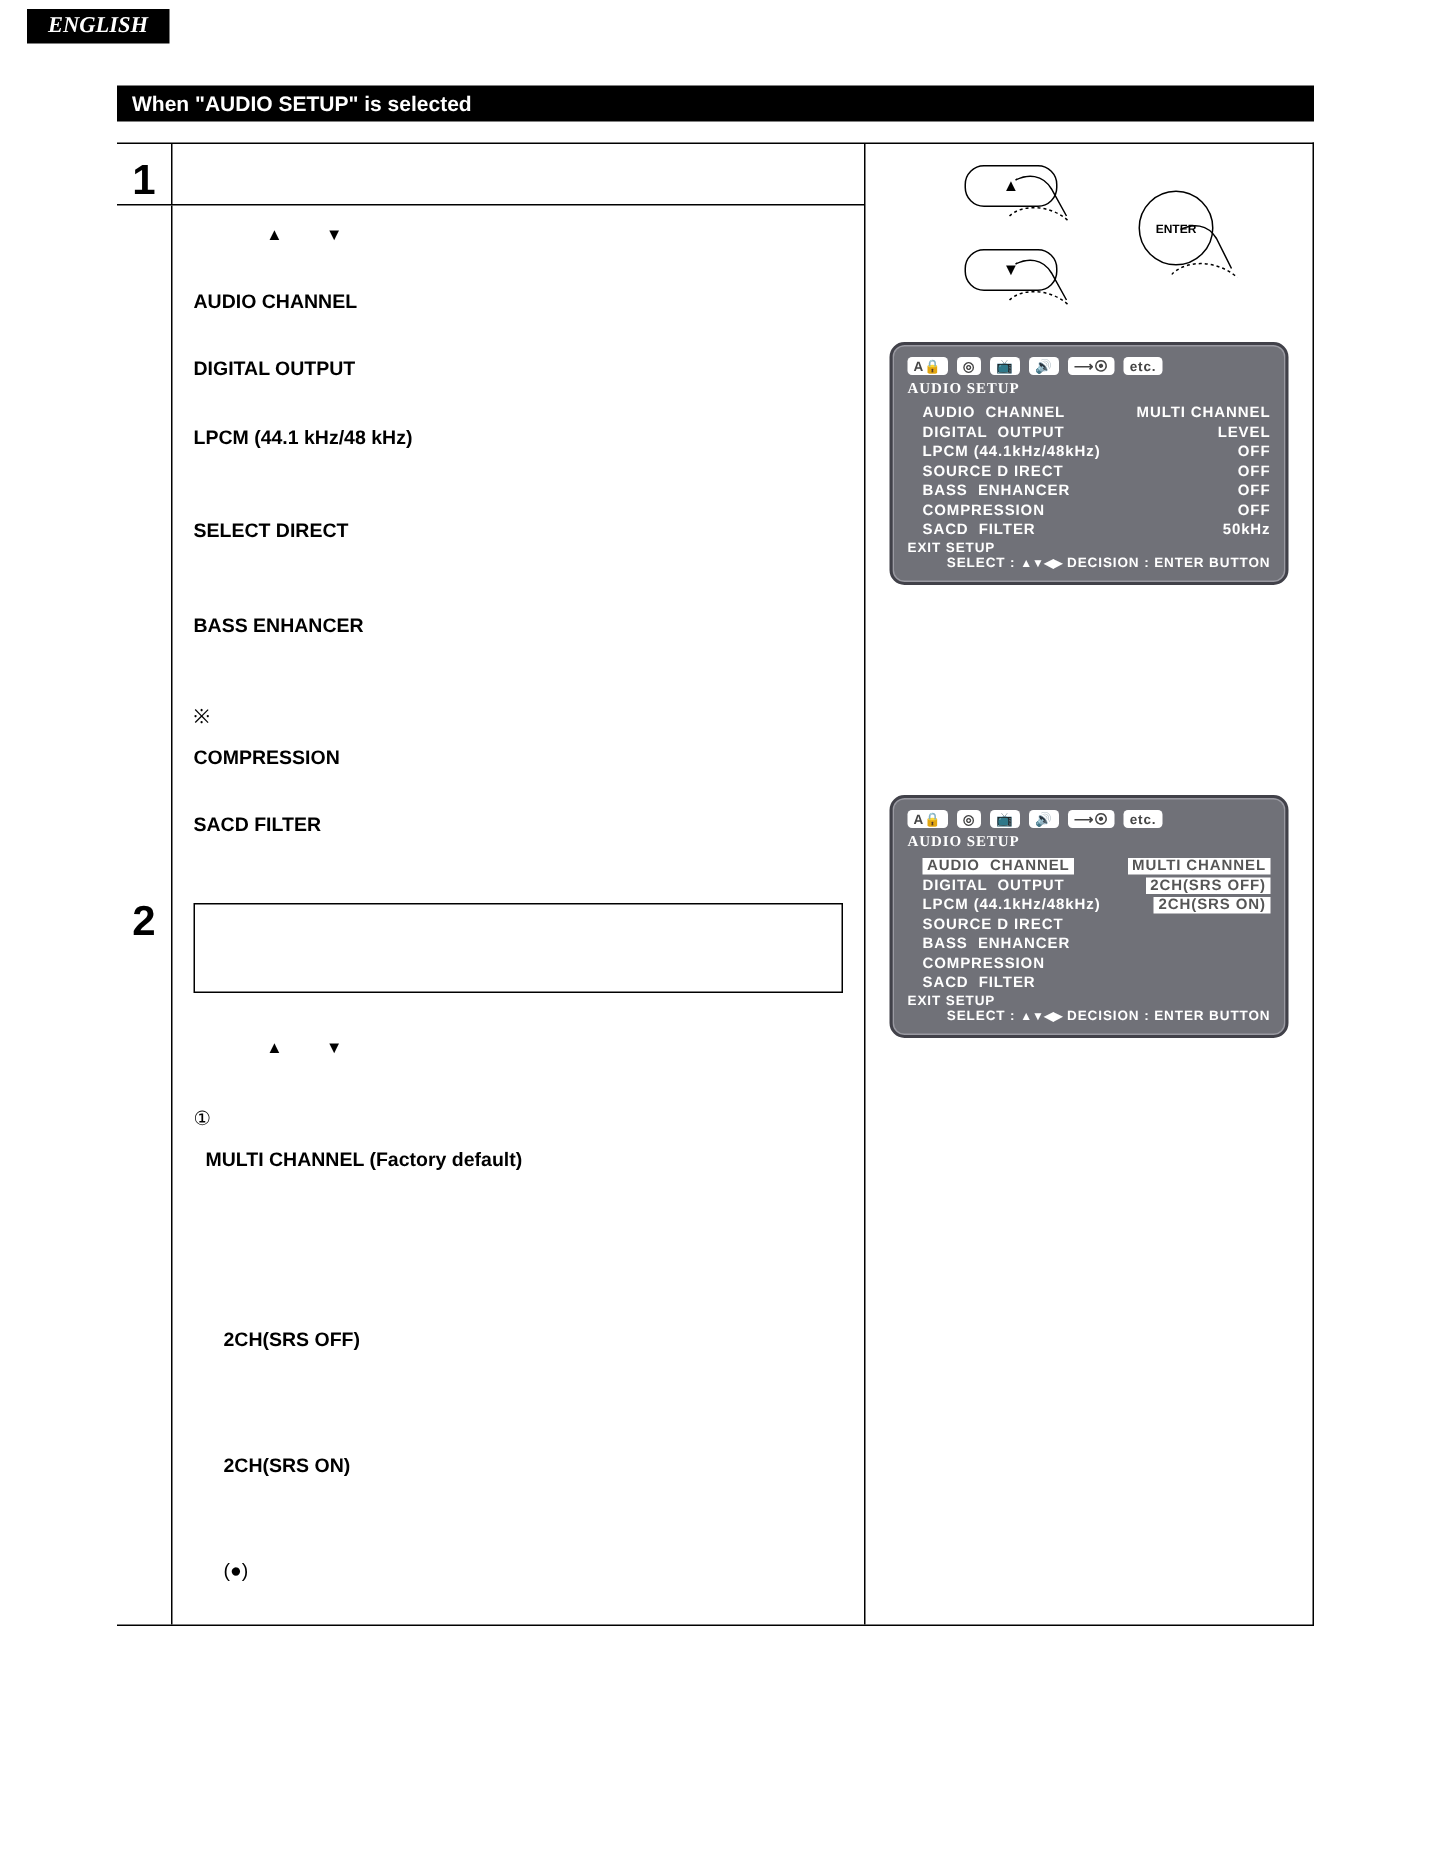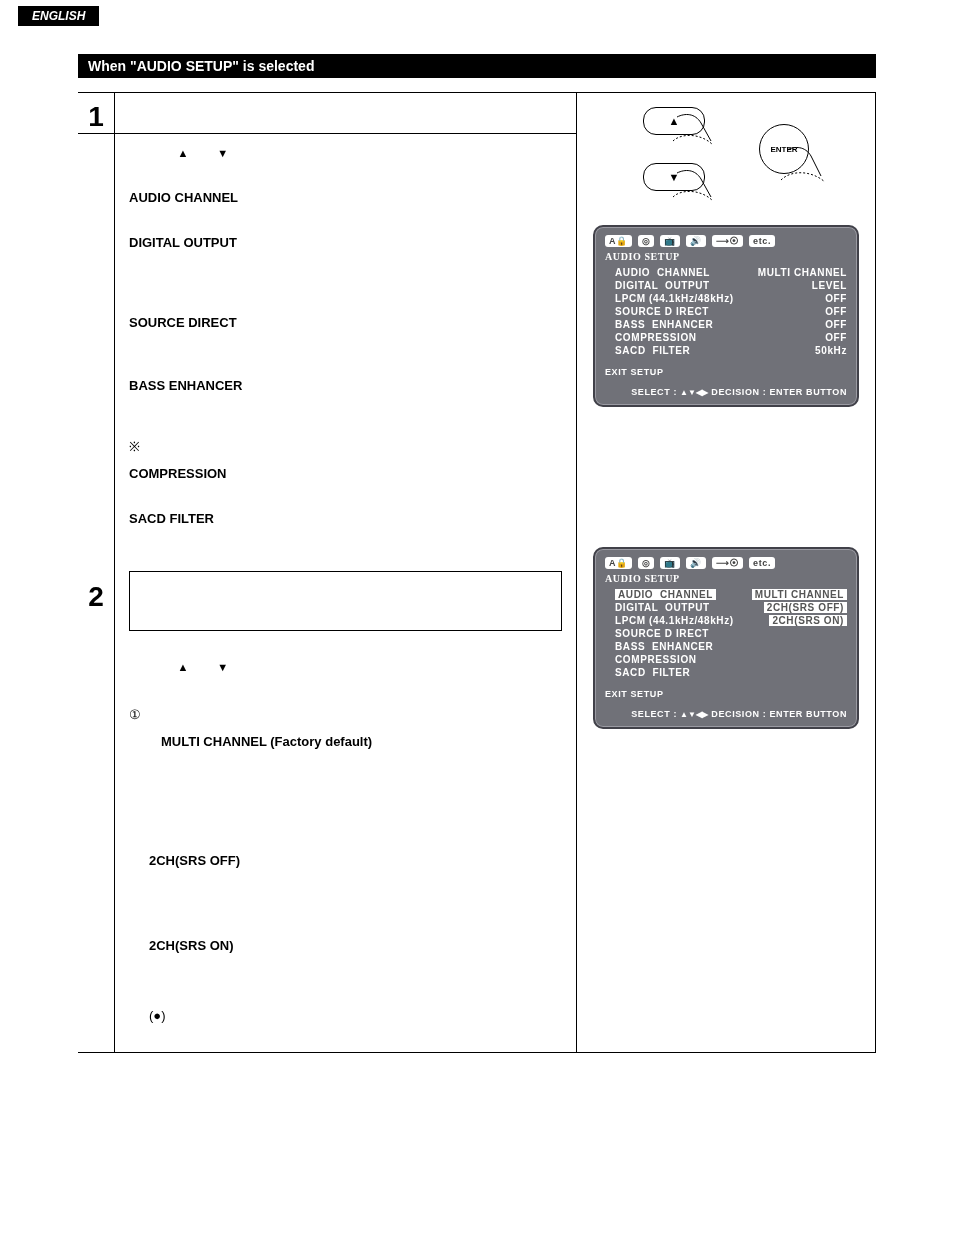--- a/index.html
+++ b/index.html
@@ -9,23 +9,24 @@
     font-family: Arial, Helvetica, sans-serif;
     width: 954px;
   }
   .lang-tab {
     background: #000;
     color: #fff;
     font-weight: bold;
     font-style: italic;
     padding: 3px 14px;
     display: inline-block;
-    font-size: 12px;
+    font-size: 15px;
     margin-left: 18px;
     margin-top: 6px;
+    font-family: Liberation Serif, serif;
   }
   .content {
     padding: 0 78px 0 78px;
   }
   .section-title {
     background: #000;
     color: #fff;
     font-weight: bold;
     padding: 4px 10px;
     margin-top: 28px;
@@ -127,21 +128,21 @@
   }
   .osd-title { margin: 2px 0 4px 0; font-size:10px;font-family:Liberation Serif, serif;}
   .osd-row {
     display: flex;
     justify-content: space-between;
     padding: 1px 0;
   }
   .osd-row .k { white-space: pre; }
   .osd-row .v { }
   .osd-hl { background: #fff; color: #555; padding: 0 3px; }
-  .osd-foot { margin-top: 10px; font-size:9px;}
+  .osd-foot { font-size:9px;}
   .osd-arrows::before { content:"▲▼◀▶"; letter-spacing:0px; font-size:8px;}
 
   .hand-svg { stroke:#000; fill:none; stroke-width:1; }
   .dotted-arc { stroke-dasharray: 2 2; }
   .remote-cluster { display:flex; gap:54px; align-items:center; justify-content:center;}
 </style>
 </head>
 <body>
 
 
@@ -174,23 +175,24 @@
             <span class="sym arrow">▼</span>
             <span class="faded"> cursor buttons to select the desired setting, then press the ENTER button.</span>
           </div>
 
           <div class="item-title">AUDIO CHANNEL</div>
           <div class="faded">Use this to set the audio output signal mode.</div>
 
           <div class="item-title">DIGITAL OUTPUT</div>
           <div class="faded">Use this to select the digital output's signal format.</div>
 
+          <div class="item-title">LPCM (44.1 kHz/48 kHz)</div>
           <div class="faded">Use this to set the digital audio output when playing DVDs recorded in linear PCM audio.</div>
 
-          <div class="item-title">SOURCE DIRECT</div>
+          <div class="item-title">SELECT DIRECT</div>
           <div class="faded">When the source direct mode is set to "ON", no sound processing is performed, so the sound quality is better.</div>
 
           <div class="item-title">BASS ENHANCER</div>
           <div class="faded">Use this to set whether or not to output low tone sound to the two channels.</div>
 
           <div style="margin-top:8px;">
             <span class="sym">※</span>
             <span class="faded">Only valid when the analog 2-channel mode is selected.</span>
           </div>
 
@@ -210,21 +212,21 @@
             <span class="sym arrow">▲</span>
             <span class="faded"> and </span>
             <span class="sym arrow">▼</span>
             <span class="faded"> cursor buttons to select the desired setting, then press the ENTER button.</span>
           </div>
 
           <div style="margin-top:12px;">
             <span class="sym">①</span>
             <span class="faded"> Setting the AUDIO CHANNEL</span>
           </div>
-          <div class="item-title" style="margin-left:32px;">MULTI CHANNEL (Factory default)</div>
+          <div class="item-title" style="margin-left:8px;">MULTI CHANNEL (Factory default)</div>
           <div class="faded" style="margin-left:20px;">Select this when connected to an amplifier with analog 5.1-channel audio input for 5.1-channel output.</div>
           <div class="faded" style="margin-left:20px;">When MULTI CHANNEL is selected, the speaker settings (SPEAKER CONFIGURATION), speaker output adjustments (CHANNEL LEVEL) and delay time settings (DELAY TIME) can be made.</div>
 
           <div class="item-title" style="margin-left:20px; margin-top:14px;">2CH(SRS OFF)</div>
           <div class="faded" style="margin-left:20px;">Select this to play audio with normal 2-channel output. The 2 channels' analog audio signals are output without SRS processing. Select this when only connecting the 2-channel analog audio output.</div>
 
           <div class="item-title" style="margin-left:20px; margin-top:14px;">2CH(SRS ON)</div>
           <div class="faded" style="margin-left:20px;">When you connected to a 2-channel audio input stereo TV or amplifier, you can use the 2 speakers of TV or stereo amplifier for a 3D sound playback with SRS TruSurround technology.</div>
           <div style="margin-left:20px;">
             <span class="sym">(●)</span>

